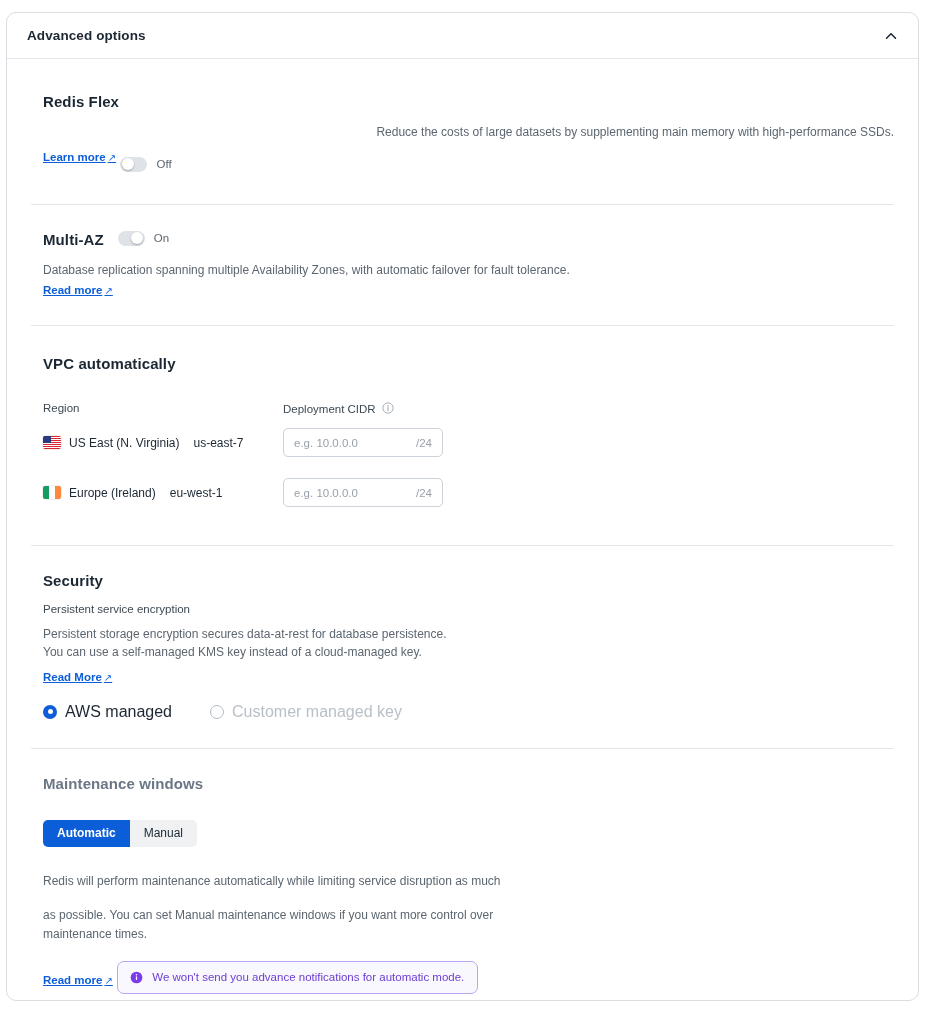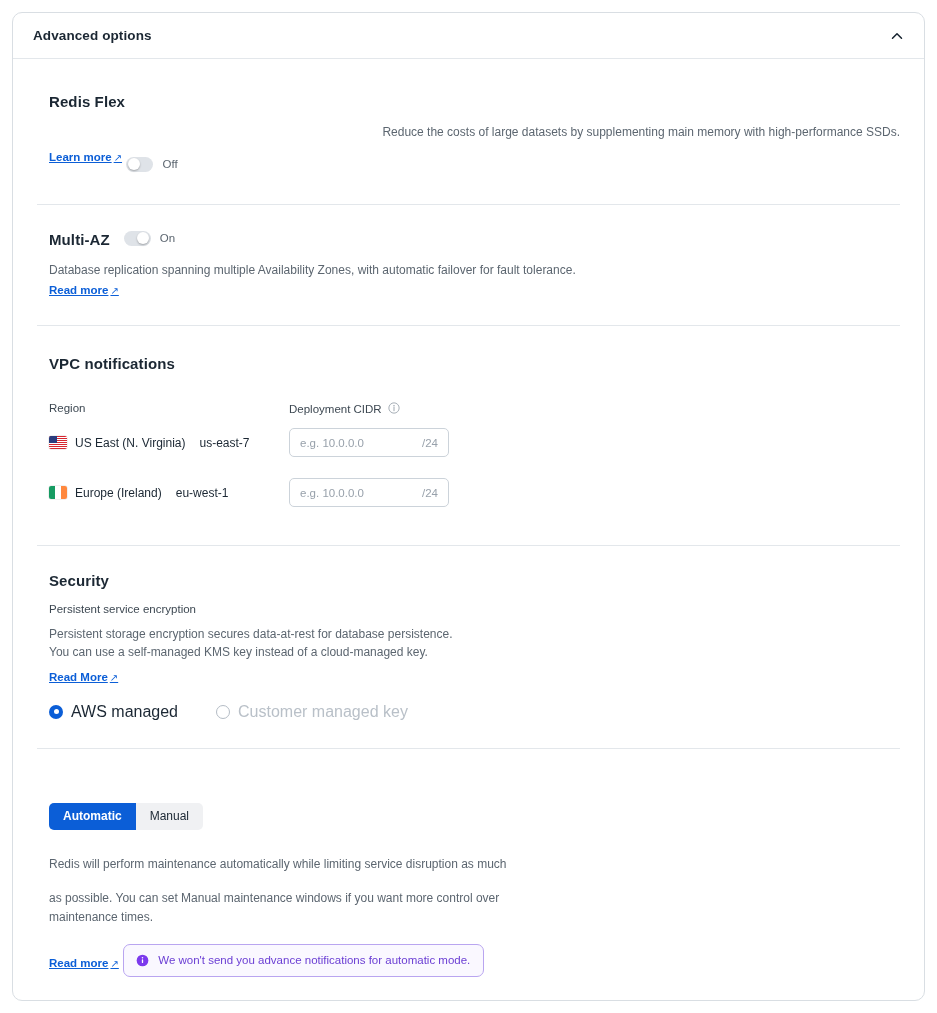--- a/index.html
+++ b/index.html
@@ -6,21 +6,21 @@
   html, body {
     margin: 0; padding: 0;
     background: #ffffff;
     font-family: "Liberation Sans", sans-serif;
     -webkit-font-smoothing: antialiased;
   }
   body { width: 937px; height: 1013px; overflow: hidden; }
 
   .card {
     position: absolute;
-    left: 12px; top: 12px;
+    left: 6px; top: 12px;
     width: 913px; height: 989px;
     background: #ffffff;
     border: 1px solid #d9dee3;
     border-radius: 10px;
     overflow: hidden;
   }
 
   
   .card-header {
     height: 46px;
@@ -234,21 +234,21 @@
         <a class="link">
           <span>Read more</span><span class="ext">↗</span>
         </a>
         <div class="pad-bottom"></div>
       </div>
     </div>
     <div class="hr"></div>
 
     <div class="section" id="vpc">
       <div class="inner">
-        <h2 class="sec-title">VPC notifications</h2>
+        <h2 class="sec-title">VPC automatically</h2>
 
         <div class="vpc-grid">
           <div class="vpc-head">
             <div class="col-region">Region</div>
             <div class="col-cidr">
               <span>Deployment CIDR</span>
               <span>
                 <svg class="info-ico" viewBox="0 0 14 14" fill="none" aria-hidden="true">
                   <circle cx="7" cy="7" r="6" stroke="#98a1ab" stroke-width="1"></circle>
                   <circle cx="7" cy="4.3" r=".85" fill="#98a1ab"></circle>
@@ -331,20 +331,21 @@
             <span class="radio-label">Customer managed key</span>
           </div>
         </div>
         <div class="pad-bottom"></div>
       </div>
     </div>
     <div class="hr"></div>
 
     <div class="section" id="maint">
       <div class="inner">
+        <h2 class="sec-title muted">Maintenance windows</h2>
 
         <div class="seg">
           <button class="seg-btn active">Automatic</button>
           <button class="seg-btn">Manual</button>
         </div>
 
         <p class="desc">Redis will perform maintenance automatically while limiting service disruption as much</p>
         <p class="desc" style="margin-top:17px;">as possible. You can set Manual maintenance windows if you want more control over</p>
         <p class="desc" style="margin-top:2px;">maintenance times.</p>
 

